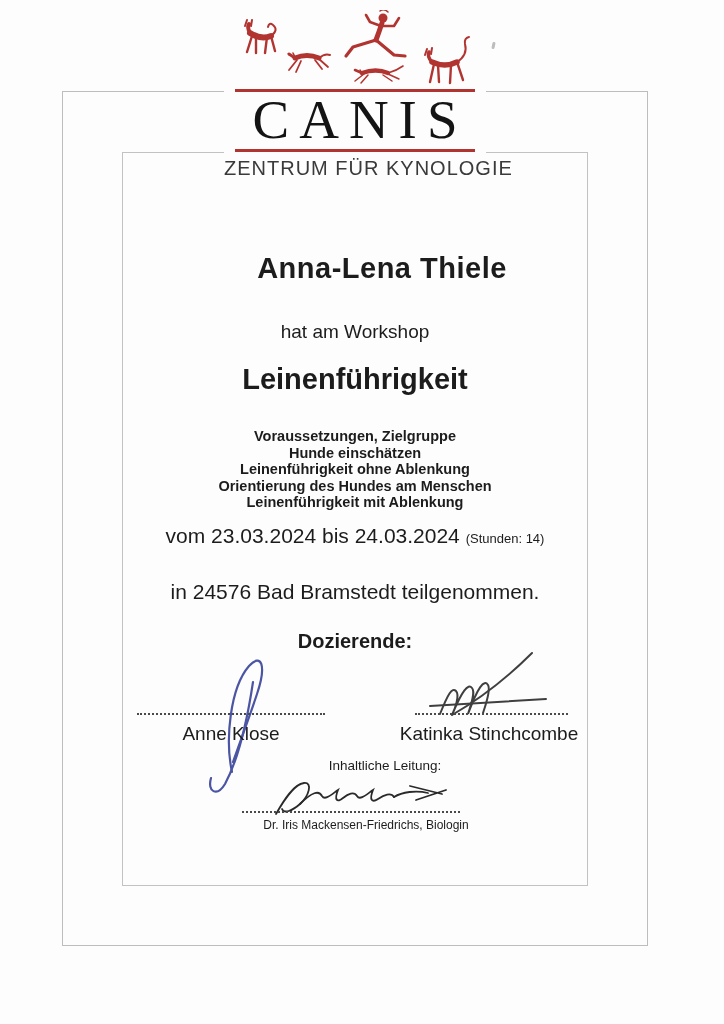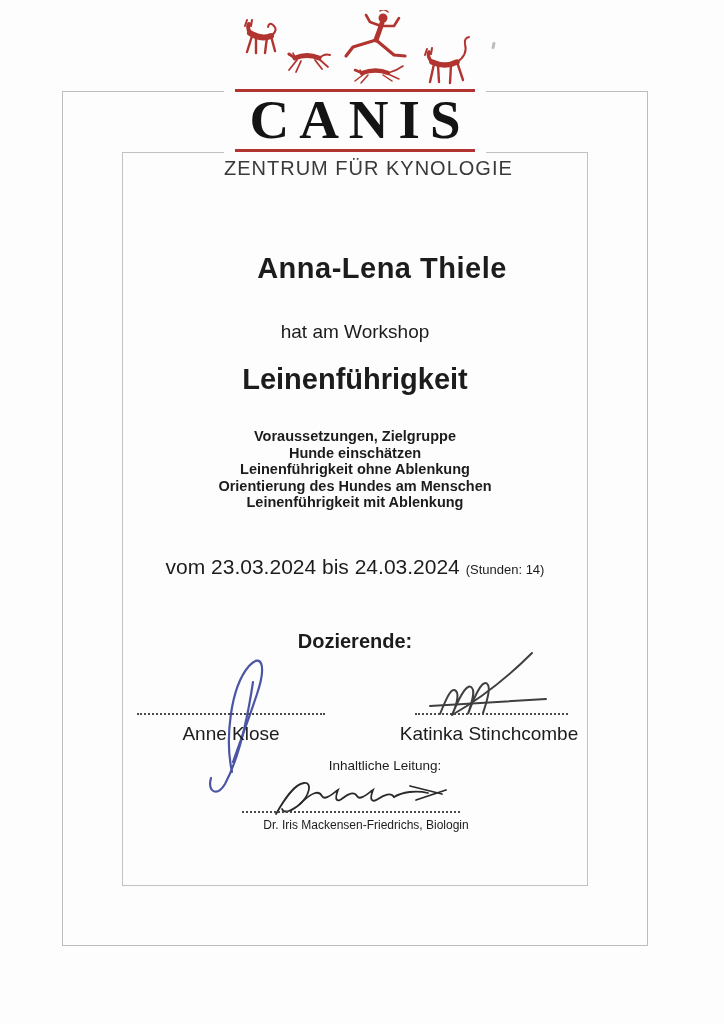--- a/index.html
+++ b/index.html
@@ -31,21 +31,21 @@
     z-index:3;
   }
   .logo .dogs { position:absolute; left:11px; top:10px; width:240px; height:76px; }
   .logo .rule { position:absolute; left:11px; width:240px; height:3px; background:#b23430; }
   .rule-top { top:89px; }
   .rule-bottom { top:149px; }
   .wordmark {
     position:absolute; left:0; top:92px; width:262px;
     text-align:center;
     font-family:"Liberation Serif", serif;
-    font-weight:700;
+    font-weight:400;
     font-size:55px; line-height:56px;
     letter-spacing:10px; text-indent:10px;
     color:#141414;
   }
   .brand-subtitle {
     position:absolute; left:0; top:156px; width:262px;
     text-align:center;
     font-size:20px; line-height:24px;
     letter-spacing:1px;
     font-weight:400;
@@ -56,21 +56,21 @@
     position:absolute; left:492px; top:42px; width:3px; height:7px;
     background:#adadad; border-radius:2px; transform:rotate(12deg); opacity:.8;
     z-index:4;
   }
   
   .centerline { position:absolute; left:62px; width:586px; text-align:center; }
   .participant { top:252px; font-size:29px; font-weight:700; letter-spacing:.5px;margin-left:27px; }
   .intro       { top:321px; font-size:19px; }
   .workshop    { top:363px; font-size:29px; font-weight:700; }
   .topics      { top:428px; font-size:14.5px; font-weight:700; line-height:16.5px; }
-  .period      { top:555px; font-size:21px; }
+  .period      { top:524px; font-size:21px; }
   .period .hours { font-size:13px; font-weight:400; letter-spacing:0; }
   .location    { top:580px; font-size:21px; }
   .lecturers-heading { top:630px; font-size:20px; font-weight:700; }
   
   .dotline { position:absolute; border-bottom:2px dotted #4a4a4a; height:0; }
   .dot-left  { left:137px; top:713px; width:188px; }
   .dot-right { left:415px; top:713px; width:153px; }
   .dot-mid   { left:242px; top:811px; width:218px; }
   .sig-name { position:absolute; font-size:19px; white-space:nowrap; }
   .name-left  { left:231px; top:723px; transform:translateX(-50%); }
@@ -153,20 +153,21 @@
     <div>Hunde einschätzen</div>
     <div>Leinenführigkeit ohne Ablenkung</div>
     <div>Orientierung des Hundes am Menschen</div>
     <div>Leinenführigkeit mit Ablenkung</div>
   </div>
 
   <div class="centerline period">
     <span>vom 23.03.2024 bis 24.03.2024</span>
     <span class="hours">(Stunden: 14)</span>
   </div>
+  <div class="centerline location">in 24576 Bad Bramstedt teilgenommen.</div>
 
   <div class="centerline lecturers-heading">Dozierende:</div>
 
   <svg class="sig-svg sig-anne" viewBox="0 0 80 145" fill="none" stroke="#4b55a4" stroke-width="2.2" stroke-linecap="round">
     <path d="M37 122 C 30 90 35 38 54 16 C 66 3 72 14 62 44 C 54 68 45 92 38 112"></path>
     <path d="M58 32 C 52 72 44 108 30 134 C 22 147 12 142 16 128"></path>
   </svg>
   <svg class="sig-svg sig-katinka" viewBox="0 0 125 72" fill="none" stroke="#3f3f3f" stroke-width="2" stroke-linecap="round">
     <path d="M15 66 C 23 46 27 39 31 43 C 35 47 30 61 27 67 C 37 43 43 35 47 40 C 51 45 45 59 43 66 C 53 39 59 31 63 37 C 66 42 61 56 58 65"></path>
     <path d="M27 67 C 55 51 85 27 107 5"></path>

